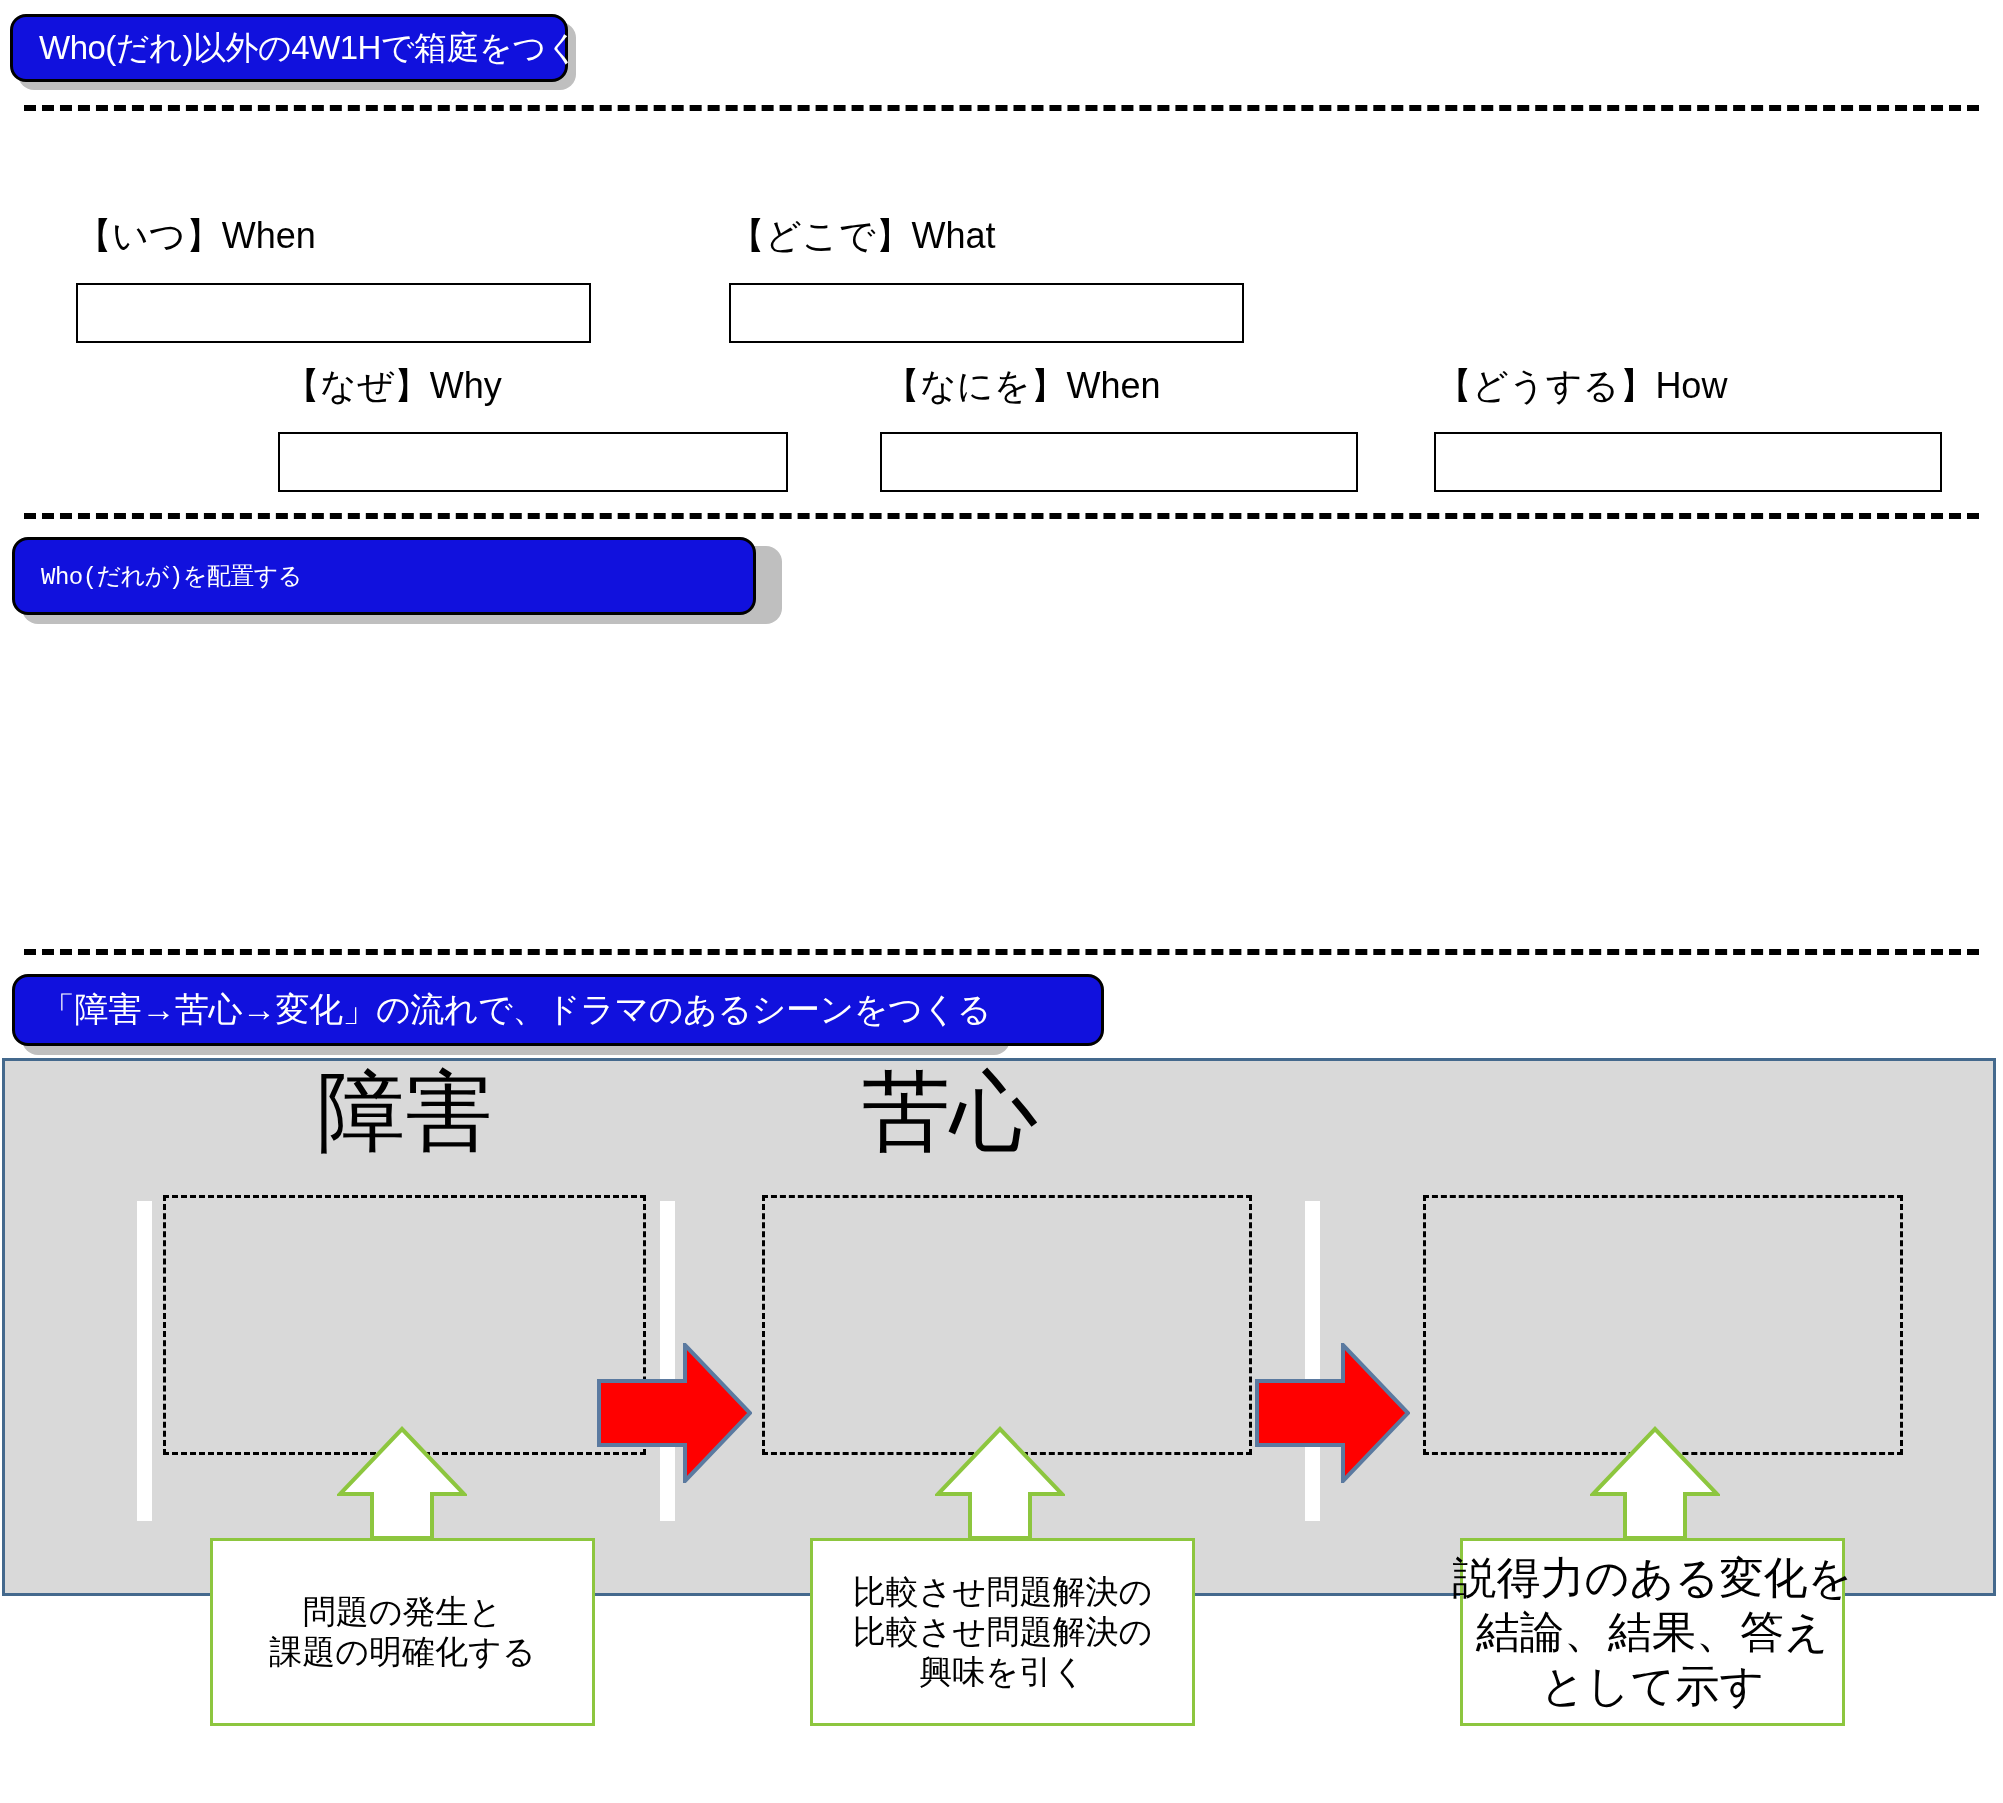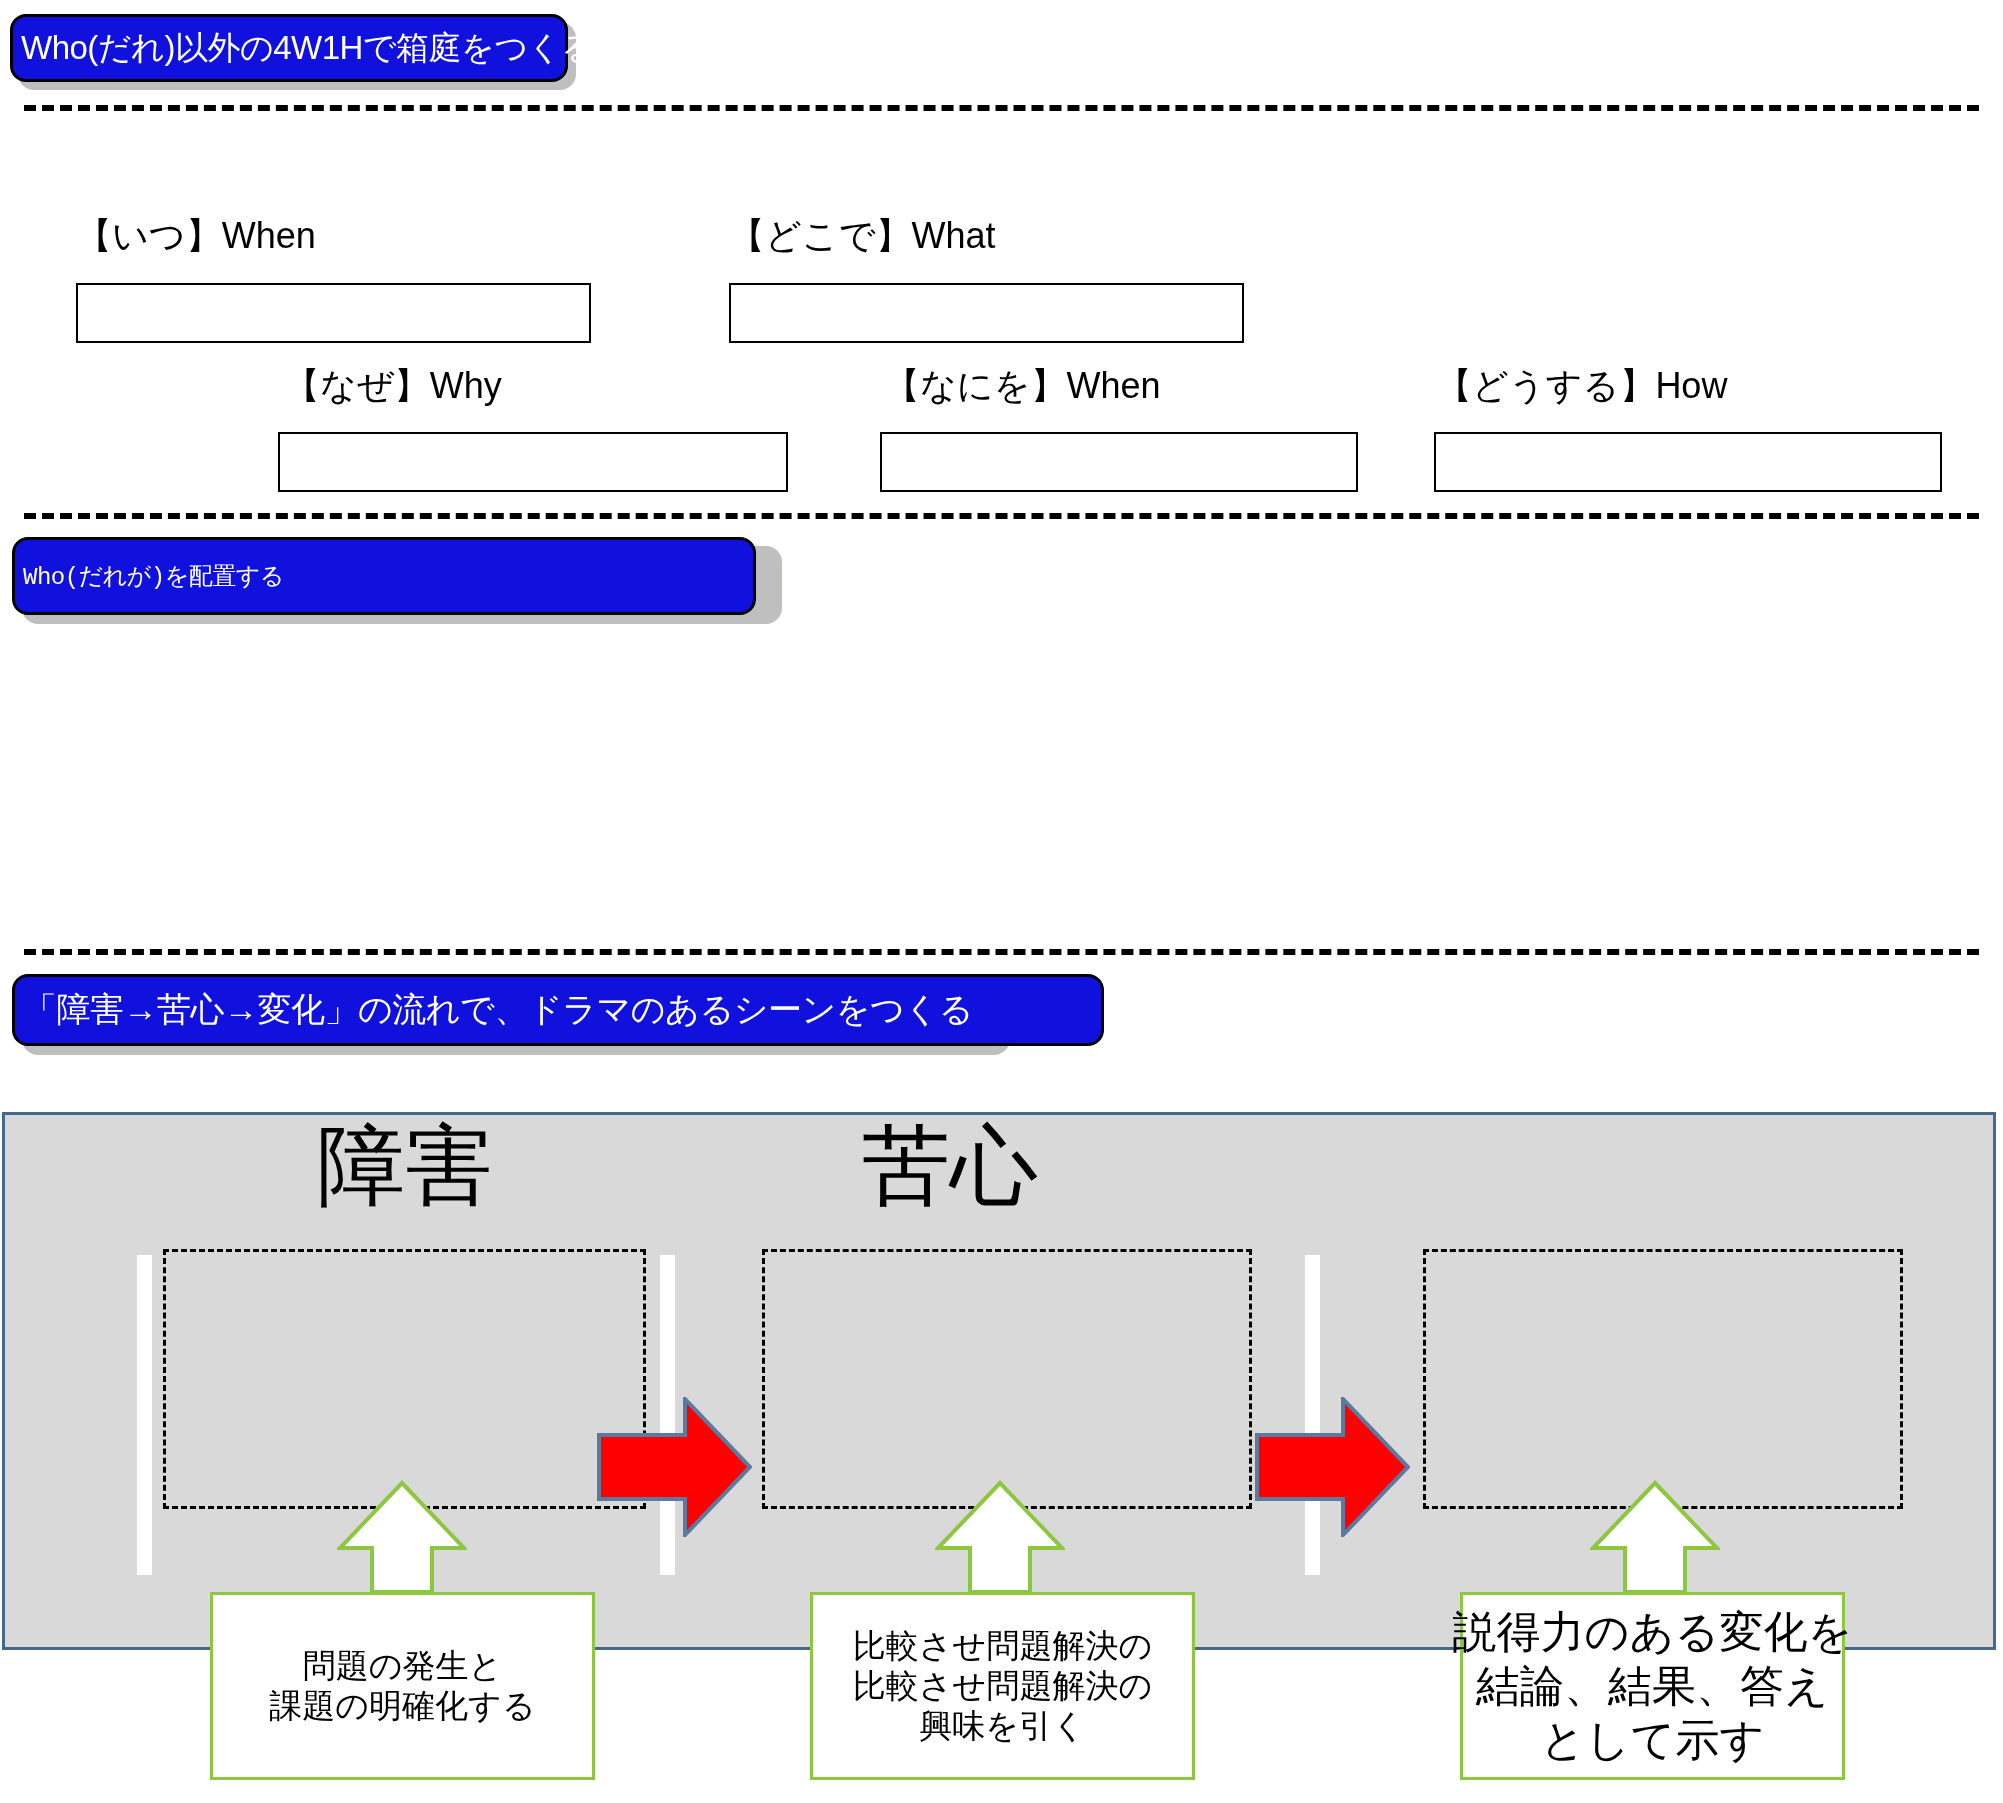--- a/index.html
+++ b/index.html
@@ -22,21 +22,21 @@
   
   .banner {
     position: absolute;
     background: #1111DD;
     border: 3px solid #000000;
     border-radius: 16px;
     color: #ffffff;
     display: flex;
     align-items: center;
     box-sizing: border-box;
-    padding: 0 8px;
+    padding: 0 26px;
     white-space: nowrap;
     letter-spacing: -0.5px;
     font-weight: 400;
   }
   .banner-shadow {
     position: absolute;
     background: #BFBFBF;
     border-radius: 16px;
   }
 
@@ -149,21 +149,21 @@
     <span>Who(だれが)を配置する</span>
   </div>
 
   <div class="hsep" style="left:24px; top:949px; width:1955px;"></div>
 
   <div class="banner-shadow" style="left:22px; top:983px; width:988px; height:72px;"></div>
   <div class="banner" style="left:12px; top:974px; width:1092px; height:72px; font-size:34px;">
     <span>「障害→苦心→変化」の流れで、ドラマのあるシーンをつくる</span>
   </div>
 
-  <div id="diagram-panel" style="left:2px; top:1112px; width:1994px; height:538px;">
+  <div id="diagram-panel" style="left:2px; top:1058px; width:1994px; height:538px;">
 
     <div class="white-divider" style="left:132px; top:140px; width:15px; height:320px;"></div>
     <div class="white-divider" style="left:655px; top:140px; width:15px; height:320px;"></div>
     <div class="white-divider" style="left:1300px; top:140px; width:15px; height:320px;"></div>
 
     <div class="col-heading" style="left:160px; top:-8px; width:480px; font-size:88px;">障害</div>
     <div class="col-heading" style="left:705px; top:-8px; width:480px; font-size:88px;">苦心</div>
 
     <div class="dashed-box" style="left:158px; top:134px; width:483px; height:260px;"></div>
     <div class="dashed-box" style="left:757px; top:134px; width:490px; height:260px;"></div>

